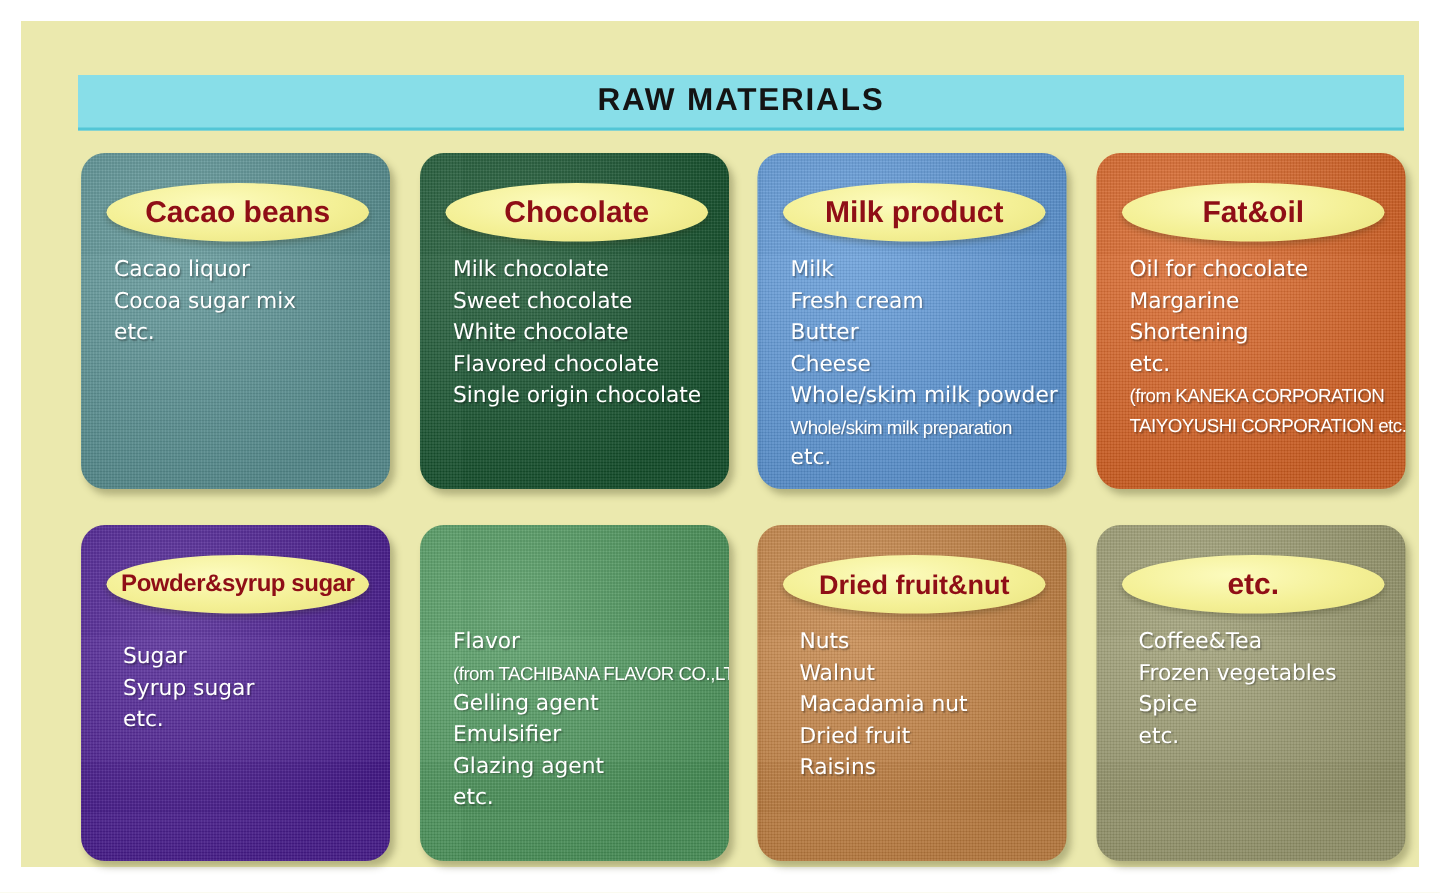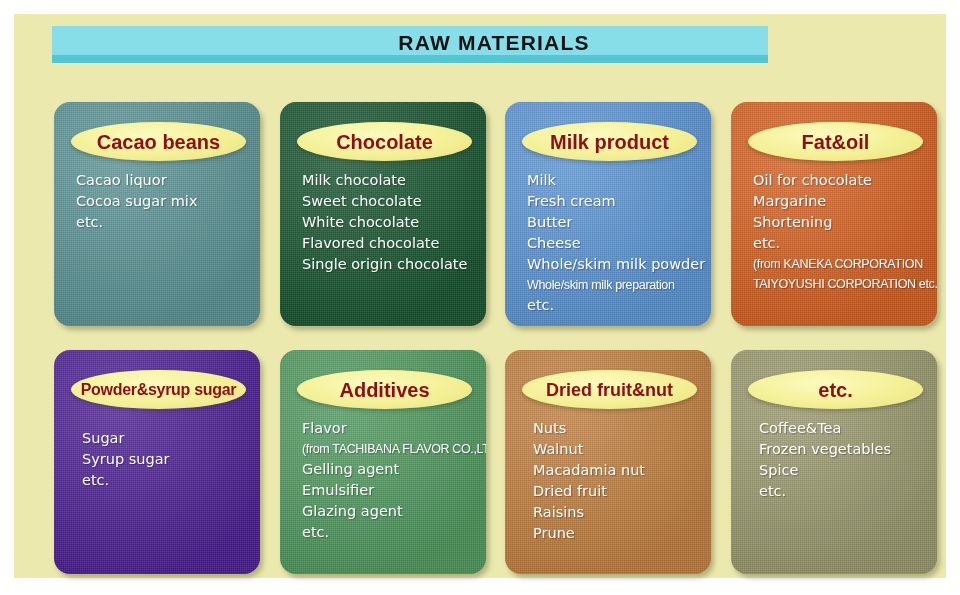--- a/index.html
+++ b/index.html
@@ -28,25 +28,25 @@
     top: 14px;
     width: 932px;
     height: 564px;
     background: #ebe9ae;
   }
 
   
   #header-bar {
     position: absolute;
     left: 38px;
-    top: 12px;
-    width: 716px;
+    top: 36px;
+    width: 884px;
     height: 37px;
     background: #88dee8;
-    border-bottom: 8px solid #0369a1;
+    border-bottom: 2px solid #0369a1;
     box-sizing: border-box;
   }
   #header-title {
     position: absolute;
     left: 0;
     top: 0;
     width: 884px;
     height: 33px;
     line-height: 33px;
     text-align: center;
@@ -209,43 +209,39 @@
           <div class="title-ellipse">
             <div class="title-text small" style="color: rgb(143, 14, 22);">Powder&amp;syrup sugar</div>
           </div>
           <div class="items indent low">
             <div class="item">Sugar</div>
             <div class="item">Syrup sugar</div>
             <div class="item">etc.</div>
           </div>
         </div>
         <div class="card r1 c1" style="background: rgb(78, 154, 94);">
-          <div class="title-ellipse">
-            <div class="title-text" style="color: rgb(143, 14, 22);">Additives</div>
-          </div>
           <div class="items">
             <div class="item">Flavor</div>
             <div class="item sm">(from TACHIBANA FLAVOR CO.,LTD)</div>
             <div class="item">Gelling agent</div>
             <div class="item">Emulsifier</div>
             <div class="item">Glazing agent</div>
             <div class="item">etc.</div>
           </div>
         </div>
         <div class="card r1 c2" style="background: rgb(196, 128, 63);">
           <div class="title-ellipse">
             <div class="title-text medium" style="color: rgb(143, 14, 22);">Dried fruit&amp;nut</div>
           </div>
           <div class="items indent">
             <div class="item">Nuts</div>
             <div class="item">Walnut</div>
             <div class="item">Macadamia nut</div>
             <div class="item">Dried fruit</div>
             <div class="item">Raisins</div>
-            <div class="item">Prune</div>
           </div>
         </div>
         <div class="card r1 c3" style="background: rgb(154, 154, 110);">
           <div class="title-ellipse">
             <div class="title-text" style="color: rgb(143, 14, 22);">etc.</div>
           </div>
           <div class="items indent">
             <div class="item">Coffee&amp;Tea</div>
             <div class="item">Frozen vegetables</div>
             <div class="item">Spice</div>

